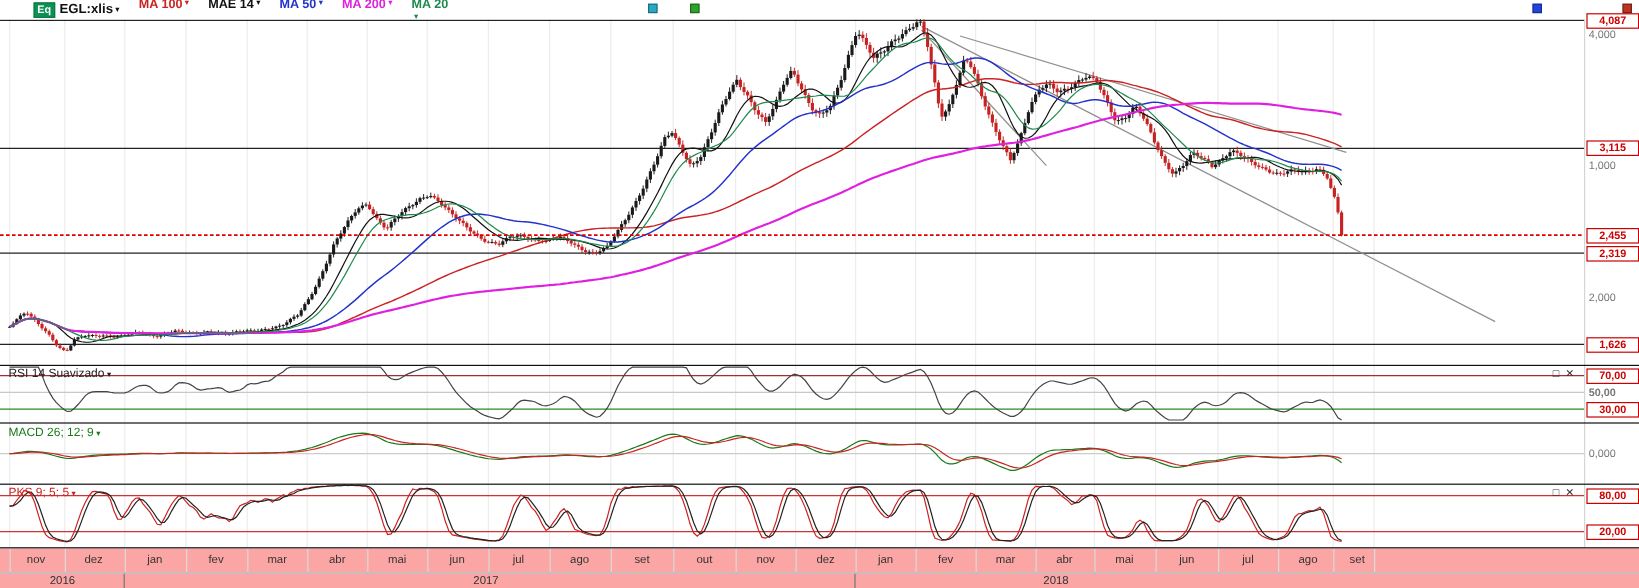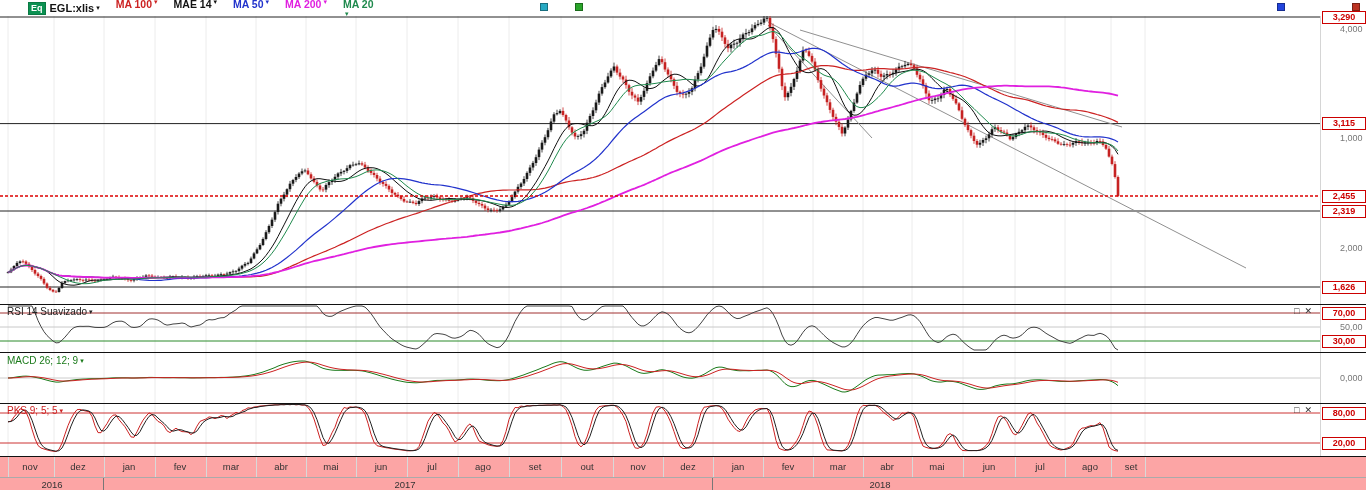--- a/index.html
+++ b/index.html
@@ -17,21 +17,21 @@
 .hline{position:absolute;left:0;width:1366px;height:1px;background:#111;z-index:4}
 .hline.soft{background:#aaa}
 .vaxis-sep{position:absolute;left:1320px;top:16px;height:440px;width:1px;background:#d5d5d5;z-index:1}
 .panel-title{position:absolute;left:7px;font-size:10px;z-index:5;cursor:pointer;display:inline-flex;align-items:center}
 .panel-title.green{color:#1a7a1a}.panel-title.red{color:#cc2222}.panel-title.dark{color:#222}
 .panel-ctrl{position:absolute;right:54px;font-size:9px;color:#333;z-index:5;display:flex;gap:5px}
 .panel-ctrl span{cursor:pointer}
 #price-labels{position:absolute;top:0;left:0;width:1366px;height:490px;z-index:5;pointer-events:none}
 .axis-label{position:absolute;left:1322px;width:44px;height:13px;font-size:9px;line-height:11px;display:flex;align-items:center;justify-content:center;pointer-events:auto;background:#fff}
 .axis-label.boxed{border:1px solid #cc0000;color:#cc0000;font-weight:bold}
-.axis-label.plain{color:#777;justify-content:flex-start;padding-left:18px;background:transparent}
+.axis-label.plain{color:#777;justify-content:flex-start;padding-left:2px;background:transparent}
 .time-axis{position:absolute;left:0;width:1366px;background:#fca5a5;z-index:2}
 .month-label{position:absolute;top:4px;width:30px;margin-left:-15px;text-align:center;font-size:9.5px;color:#333}
 .month-sep{position:absolute;top:0;height:21px;width:1px;background:#d9d9d9}
 .year-label{position:absolute;top:1px;width:40px;margin-left:-20px;text-align:center;font-size:9.5px;color:#333}
 .year-sep{position:absolute;top:0;height:13px;width:1px;background:#777}
 </style>
 </head>
 <body>
 
 <div>
@@ -1031,28 +1031,28 @@
     </div>
   <div class="time-axis" id="axis-years" style="top:478px;height:12px">
       <span class="year-sep" style="left: 103px;"></span>
       <span class="year-sep" style="left: 712px;"></span>
       <span class="year-label" style="left: 52px;">2016</span>
       <span class="year-label" style="left: 405px;">2017</span>
       <span class="year-label" style="left: 880px;">2018</span>
     </div>
 
   <div id="price-labels">
-      <div class="axis-label boxed" style="top: 10.5px;">3,290</div>
+      <div class="axis-label boxed" style="top: 10.5px;">4,087</div>
       <div class="axis-label boxed" style="top: 117.1px;">3,115</div>
       <div class="axis-label boxed" style="top: 189.5px;">2,455</div>
       <div class="axis-label boxed" style="top: 204.5px;">2,319</div>
       <div class="axis-label boxed" style="top: 280.5px;">1,626</div>
       <div class="axis-label plain" style="top: 22.5px;">4,000</div>
       <div class="axis-label plain" style="top: 132.3px;">1,000</div>
       <div class="axis-label plain" style="top: 242px;">2,000</div>
       <div class="axis-label boxed" style="top: 306.5px;">70,00</div>
-      <div class="axis-label plain" style="top: 320.5px;">50,00</div>
+      <div class="axis-label plain" style="top: 320.5px; font-weight: bold;">50,00</div>
       <div class="axis-label boxed" style="top: 334.5px;">30,00</div>
       <div class="axis-label plain" style="top: 371.5px;">0,000</div>
       <div class="axis-label boxed" style="top: 406.5px;">80,00</div>
       <div class="axis-label boxed" style="top: 436.5px;">20,00</div>
     </div>
 </div>
 
 </body></html>

